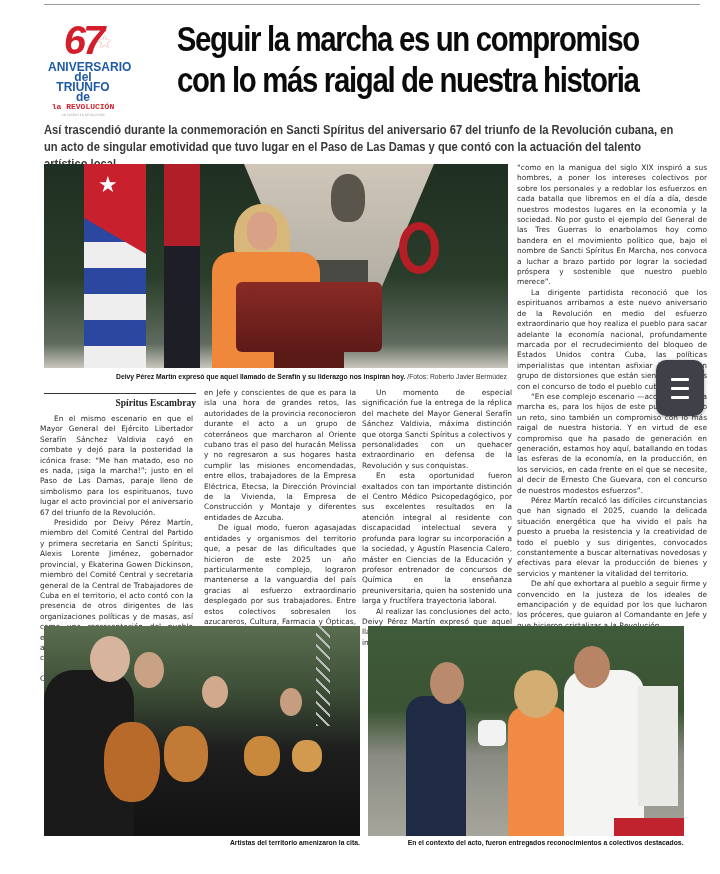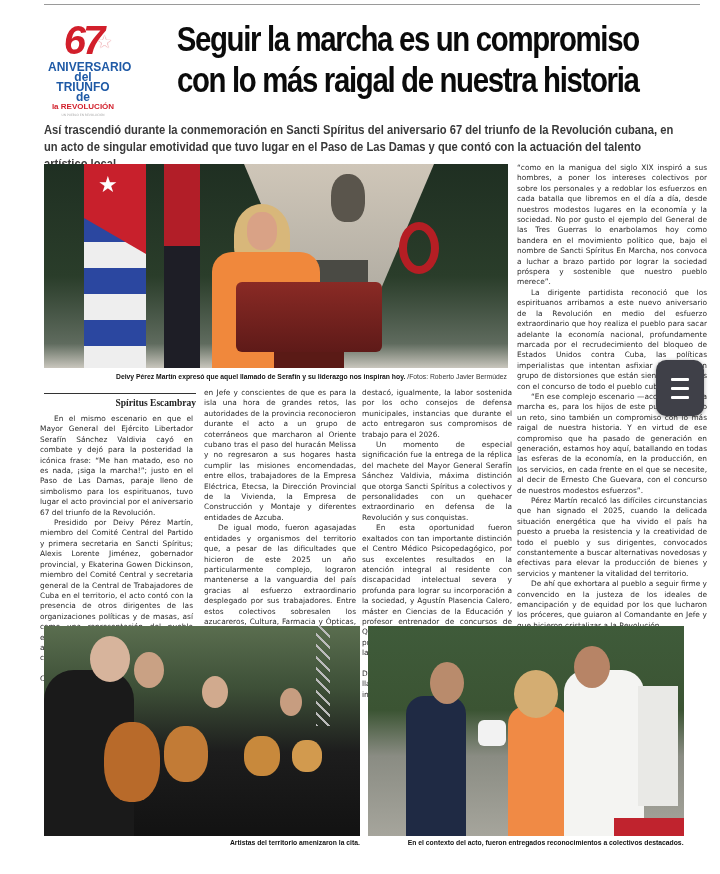--- a/index.html
+++ b/index.html
@@ -7,21 +7,21 @@
   body { position: relative; font-family: "DejaVu Sans", sans-serif; color: #222; }
 
   .topbar { position: absolute; left: 44px; top: 0; width: 656px; height: 5px; border-bottom: 1px solid #9a9a9a; }
 
   
   .logo { position: absolute; left: 48px; top: 18px; width: 70px; height: 88px; text-align: center; }
   .logo .num { position: relative; display: inline-block; font-family: "Liberation Sans", sans-serif; font-weight: bold; font-style: italic; font-size: 40px; line-height: 44px; color: #d21f2b; letter-spacing: -3px; }
   .logo .star { position: absolute; right: -6px; top: 2px; font-size: 15px; color: #fff; text-shadow: 0 0 1px #d21f2b; font-style: normal; }
   .logo .l1 { font-family: "Liberation Sans", sans-serif; font-weight: bold; font-size: 12px; color: #1f5aa6; line-height: 10px; }
   .logo .l2 { font-family: "Liberation Sans", sans-serif; font-weight: bold; font-size: 12px; color: #1f5aa6; line-height: 10px; }
-  .logo .l3 { font-family: Liberation Sans, sans-serif; font-weight: bold; font-size: 8px; color: #d21f2b; line-height: 10px; }
+  .logo .l3 { font-family: Liberation Mono, monospace; font-weight: bold; font-size: 8px; color: #d21f2b; line-height: 10px; }
   .logo .l4 { font-size: 3px; color: #aaa; line-height: 6px; }
 
   
   .headline { position: absolute; left: 128px; top: 18px; width: 560px; font-family: "Liberation Sans", sans-serif; font-weight: bold; font-size: 35px; line-height: 41px; color: #0b0b0b; text-align: center; letter-spacing: -1.6px; transform: scaleX(0.84); transform-origin: left top; width: 666px; }
 
   .deck { position: absolute; left: 44px; top: 121px; width: 740px; font-family: "Liberation Sans", sans-serif; font-weight: bold; font-size: 13px; line-height: 17px; color: #3a3a3a; transform: scaleX(0.86); transform-origin: left top; }
 
   
   .photo { position: absolute; overflow: hidden; background: #2d3a2a; }
   .photo-main { left: 44px; top: 164px; width: 464px; height: 204px; background: linear-gradient(180deg,#1f2f22 0%,#2a3d2a 55%,#5f6b5e 88%,#c9c6bd 100%); }
@@ -113,21 +113,20 @@
   <p>Inspiradas en el legado del Comandante</p>
 </div>
 
 <div class="col col-2">
   <p class="noindent">en Jefe y conscientes de que es para la isla una hora de grandes retos, las autoridades de la provincia reconocieron durante el acto a un grupo de coterráneos que marcharon al Oriente cubano tras el paso del huracán Melissa y no regresaron a sus hogares hasta cumplir las misiones encomendadas, entre ellos, trabajadores de la Empresa Eléctrica, Etecsa, la Dirección Provincial de la Vivienda, la Empresa de Construcción y Montaje y diferentes entidades de Azcuba.</p>
   <p>De igual modo, fueron agasajadas entidades y organismos del territorio que, a pesar de las dificultades que hicieron de este 2025 un año particularmente complejo, lograron mantenerse a la vanguardia del país gracias al esfuerzo extraordinario desplegado por sus trabajadores. Entre estos colectivos sobresalen los azucareros, Cultura, Farmacia y Ópticas, Salud, Transporte, Educación, así como el Minint y las FAR.</p>
   <p>El cumplimiento de las principales tareas en los ámbitos económico, político, social y para la defensa ha requerido, durante el año que concluye, de un mayor desvelo por parte de los territorios, por lo que se</p>
 </div>
 
 <div class="col col-3">
-  <p class="noindent">destacó, igualmente, la labor sostenida por los ocho consejos de defensa municipales, instancias que durante el acto entregaron sus compromisos de trabajo para el 2026.</p>
   <p>Un momento de especial significación fue la entrega de la réplica del machete del Mayor General Serafín Sánchez Valdivia, máxima distinción que otorga Sancti Spíritus a colectivos y personalidades con un quehacer extraordinario en defensa de la Revolución y sus conquistas.</p>
   <p>En esta oportunidad fueron exaltados con tan importante distinción el Centro Médico Psicopedagógico, por sus excelentes resultados en la atención integral al residente con discapacidad intelectual severa y profunda para lograr su incorporación a la sociedad, y Agustín Plasencia Calero, máster en Ciencias de la Educación y profesor entrenador de concursos de Química en la enseñanza preuniversitaria, quien ha sostenido una larga y fructífera trayectoria laboral.</p>
   <p>Al realizar las conclusiones del acto, Deivy Pérez Martín expresó que aquel llamado de Serafín y su liderazgo nos inspiran hoy,</p>
 </div>
 
 <div class="col col-4">
   <p class="noindent">“como en la manigua del siglo XIX inspiró a sus hombres, a poner los intereses colectivos por sobre los personales y a redoblar los esfuerzos en cada batalla que libremos en el día a día, desde nuestros modestos lugares en la economía y la sociedad. No por gusto el ejemplo del General de las Tres Guerras lo enarbolamos hoy como bandera en el movimiento político que, bajo el nombre de Sancti Spíritus En Marcha, nos convoca a luchar a brazo partido por lograr la sociedad próspera y sostenible que nuestro pueblo merece”.</p>
   <p>La dirigente partidista reconoció que los espirituanos arribamos a este nuevo aniversario de la Revolución en medio del esfuerzo extraordinario que hoy realiza el pueblo para sacar adelante la economía nacional, profundamente marcada por el recrudecimiento del bloqueo de Estados Unidos contra Cuba, las políticas imperialistas que intentan asfixiar la isla y un grupo de distorsiones que están siendo corregidas con el concurso de todo el pueblo cubano.</p>
   <p>“En ese complejo escenario —acotó— seguir la marcha es, para los hijos de este pueblo, no solo un reto, sino también un compromiso con lo más raigal de nuestra historia. Y en virtud de ese compromiso que ha pasado de generación en generación, estamos hoy aquí, batallando en todas las esferas de la economía, en la producción, en los servicios, en cada frente en el que se necesite, al decir de Ernesto Che Guevara, con el concurso de nuestros modestos esfuerzos”.</p>
   <p>Pérez Martín recalcó las difíciles circunstancias que han signado el 2025, cuando la delicada situación energética que ha vivido el país ha puesto a prueba la resistencia y la creatividad de todo el pueblo y sus dirigentes, convocados constantemente a buscar alternativas novedosas y efectivas para elevar la producción de bienes y servicios y mantener la vitalidad del territorio.</p>

